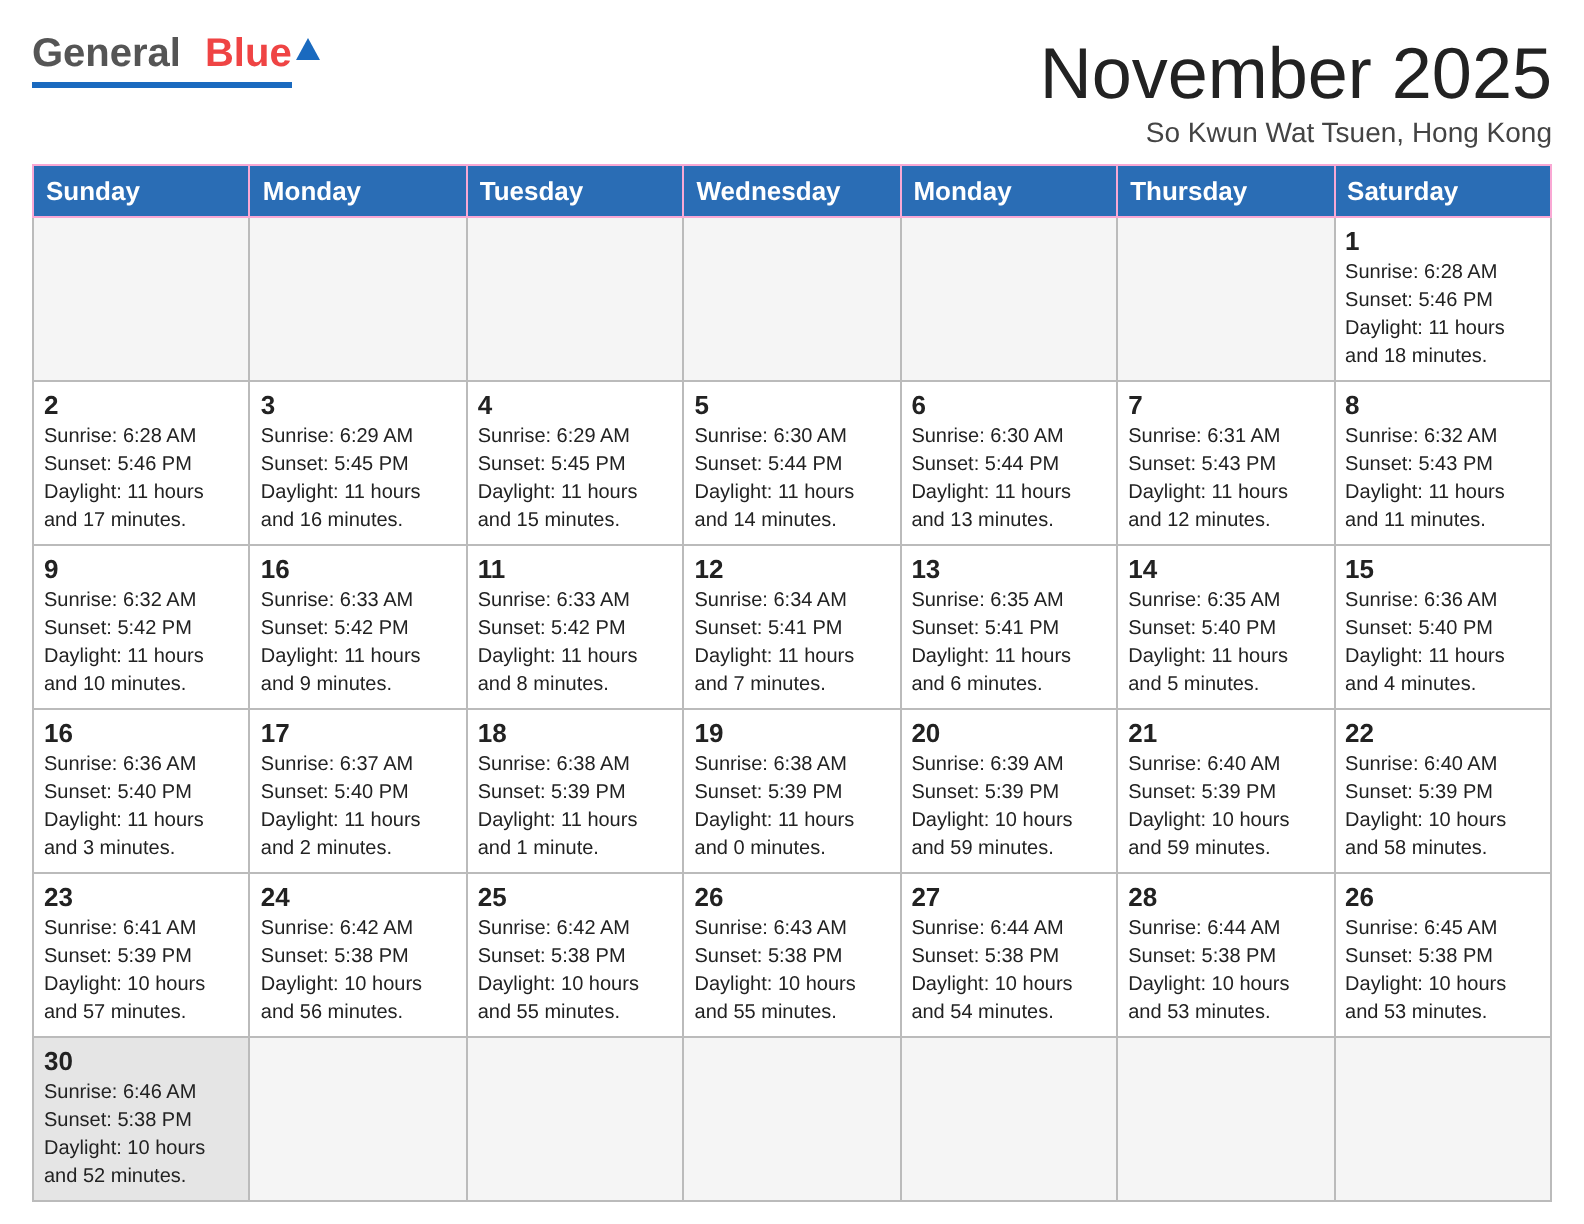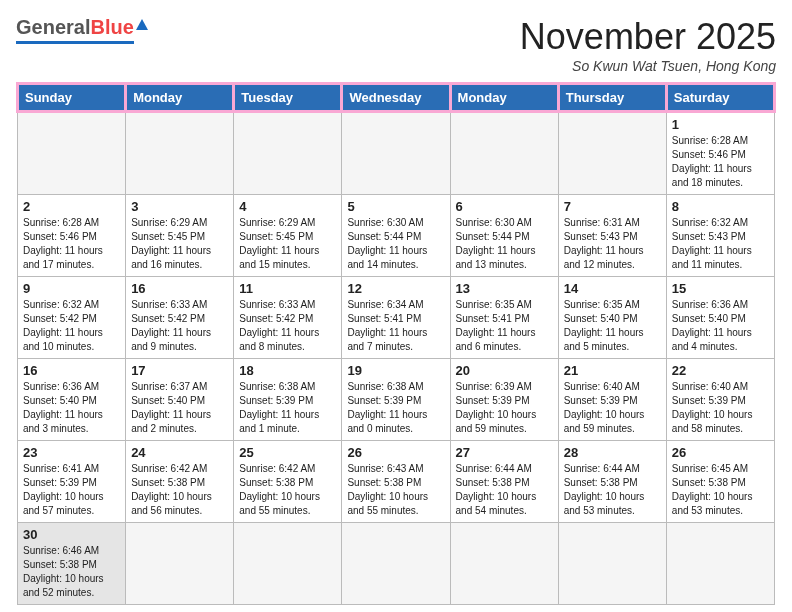--- a/index.html
+++ b/index.html
@@ -31,34 +31,33 @@
       text-align: right;
     }
     .month-year {
       font-size: 36px;
       color: #222;
       font-weight: normal;
     }
     .location {
       font-size: 14px;
       color: #444;
-      font-style: italic;
     }
     .calendar {
       width: 100%;
       border-collapse: collapse;
       border: 1px solid #aaa;
     }
     .calendar th {
       background: #2a6db5;
       color: #fff;
       text-align: left;
       padding: 5px 6px;
       font-size: 13px;
-      border: 3px solid #f9a8d4;
+      border: 1px solid #f9a8d4;
     }
     .calendar td {
       border: 1px solid #bbb;
       vertical-align: top;
       padding: 4px 5px;
       width: calc(100% / 7);
       min-height: 80px;
       font-size: 11px;
       color: #222;
       background: #fff;
@@ -81,21 +80,21 @@
     }
     tr:last-child td:first-child {
       background: #e5e5e5;
     }
   </style>
 </head>
 <body>
 
 <div class="header-section">
   <div class="logo-area">
-    <div style="display:flex; align-items:center; gap:0;">
+    <div style="display:flex; align-items:center; gap:12px;">
       <span style="font-size:20px; font-weight:bold; color:#555;">General</span>
       <span style="font-size:20px; font-weight:bold; color:#ef4444; position:relative;">Blue
         <span style="position:absolute; top:3px; right:-14px; display:inline-block; width:0; height:0; border-left:6px solid transparent; border-right:6px solid transparent; border-bottom:11px solid #1a6abf;"></span>
       </span>
     </div>
     <div class="logo-underline"></div>
   </div>
   <div class="title-area">
     <div class="month-year">November 2025</div>
     <div class="location">So Kwun Wat Tsuen, Hong Kong</div>

